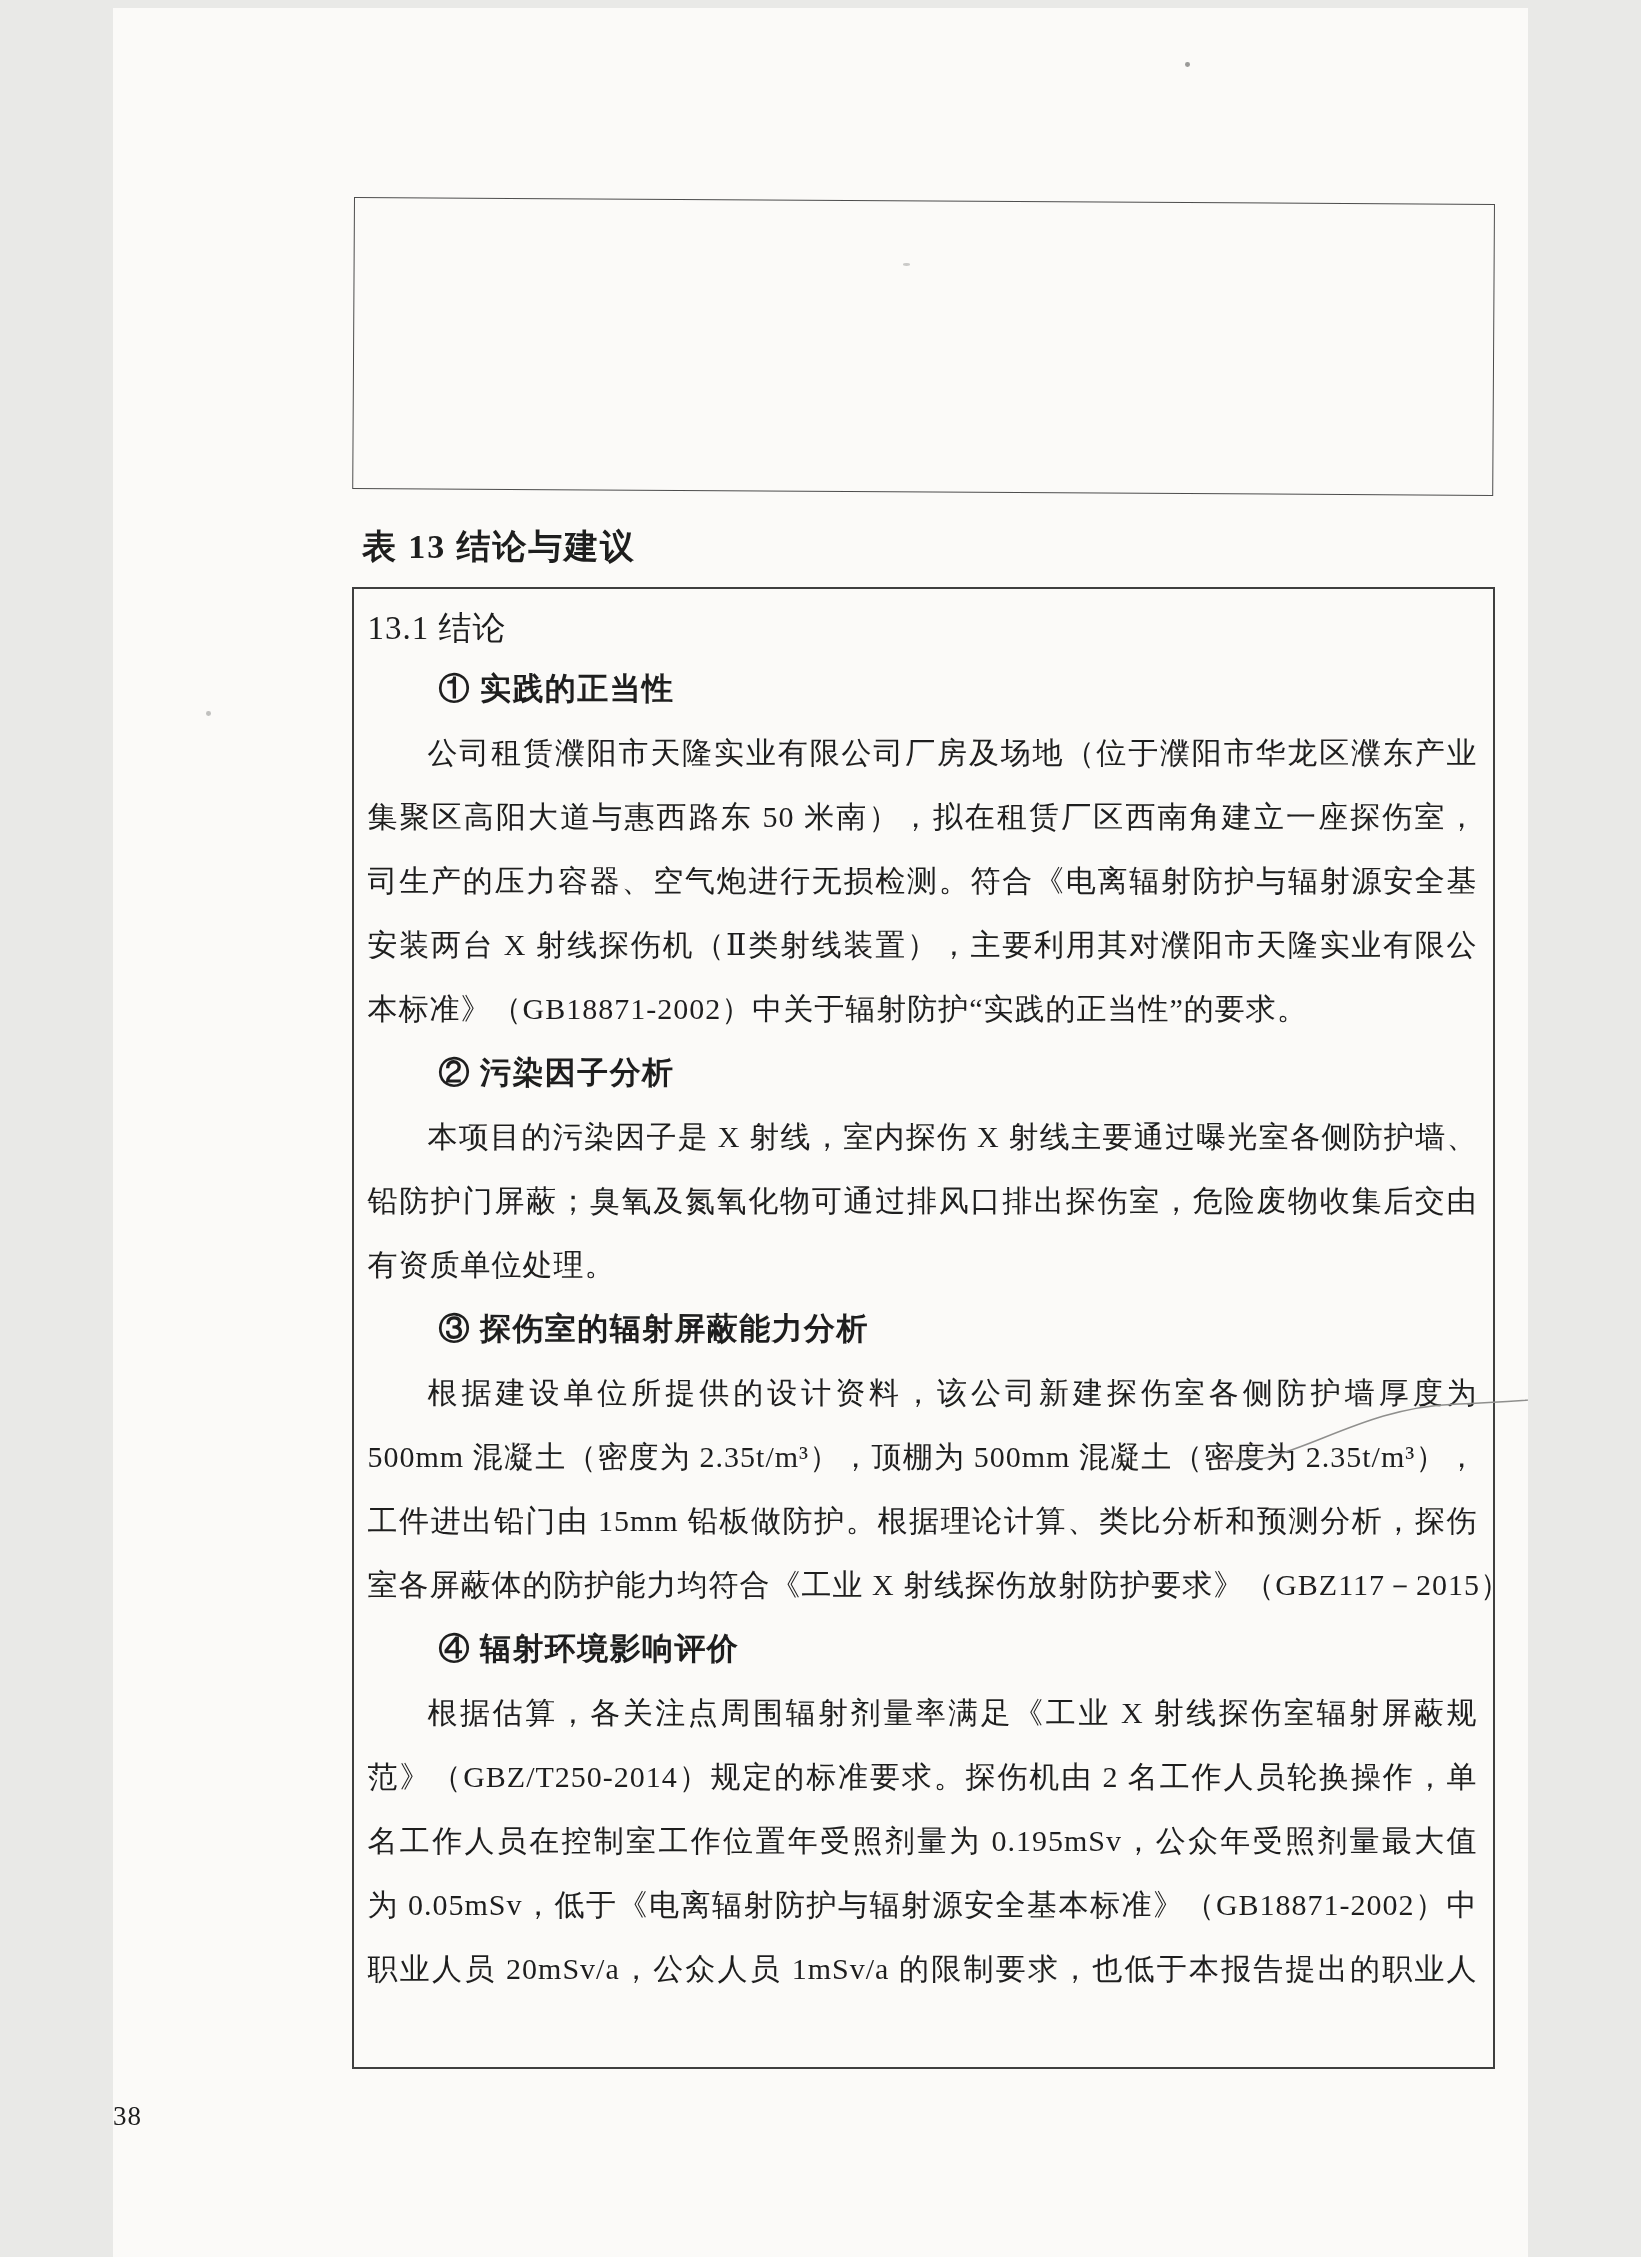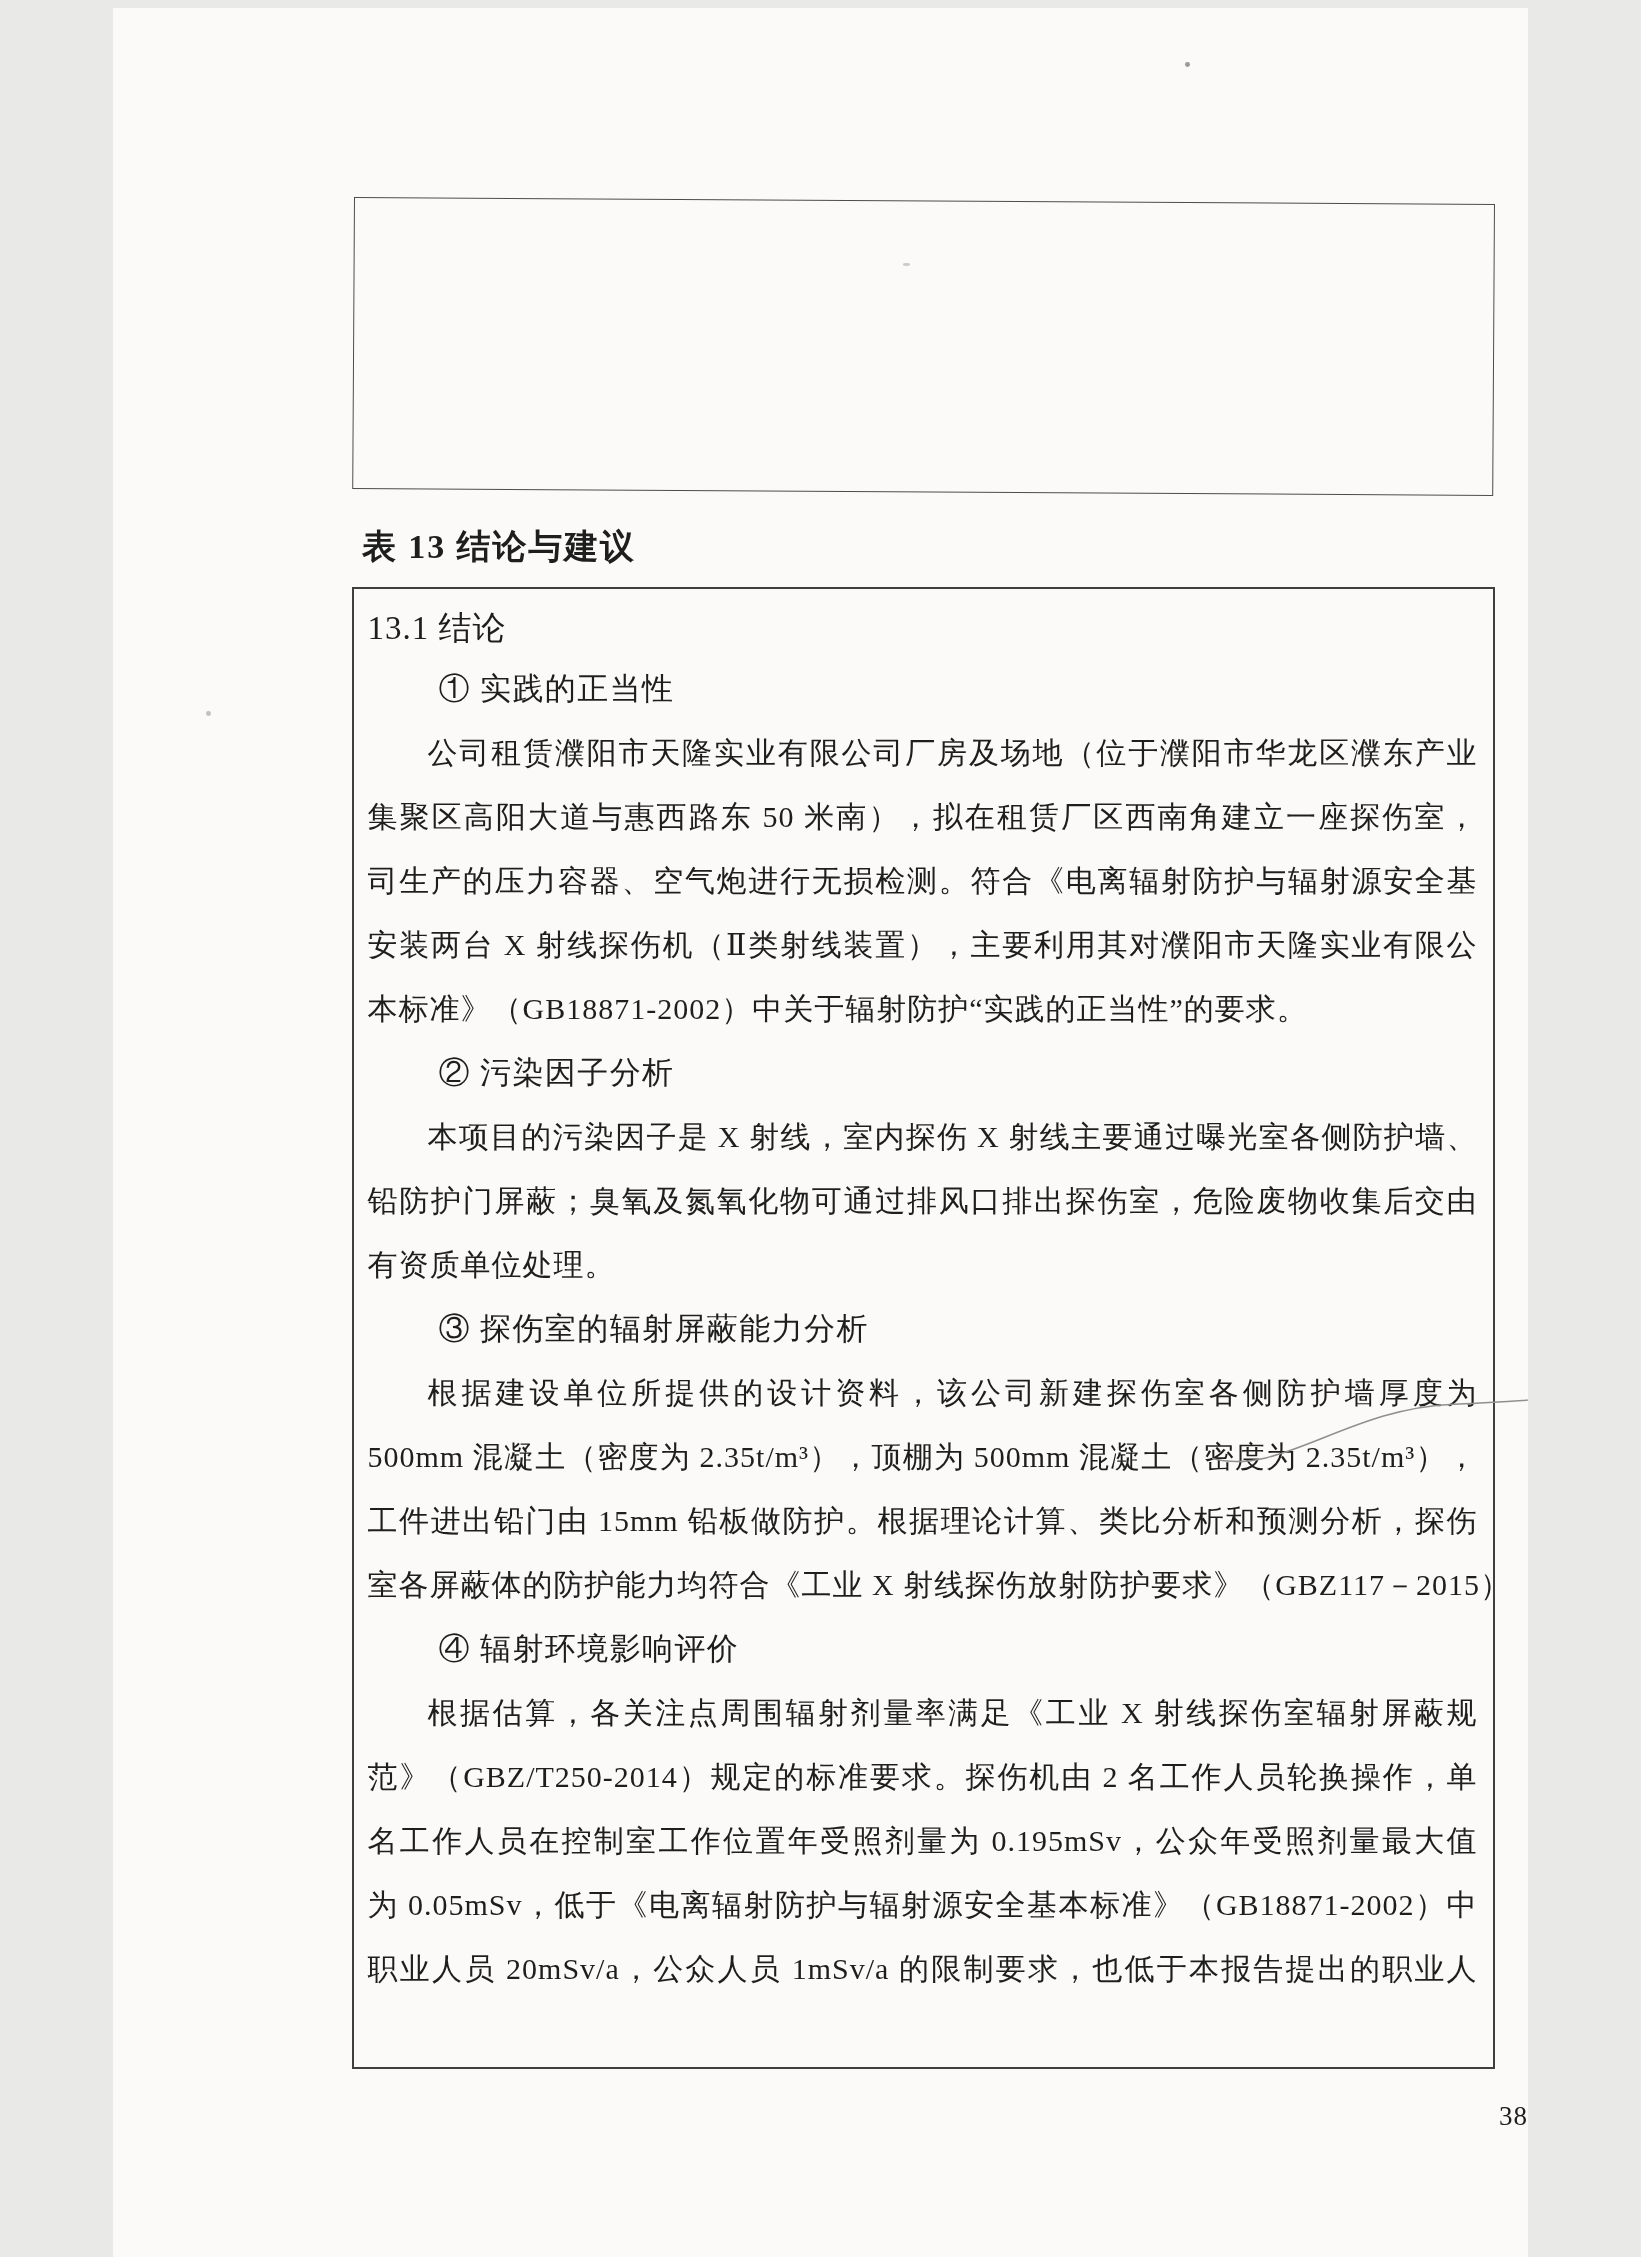--- a/index.html
+++ b/index.html
@@ -45,21 +45,21 @@
     overflow:hidden;
   }
   .box-title {
     font-size:33px;
     font-weight:normal;
     line-height:58px;
     letter-spacing:1px;
   }
   .section-heading {
     font-size:31px;
-    font-weight:normal;
+    font-weight:bold;
     line-height:64px;
     padding-left:71px;
     letter-spacing:1.4px;
     white-space:nowrap;
   }
   .body-line {
     font-size:30px;
     line-height:64px;
     letter-spacing:1px;
     text-align:justify;
@@ -69,21 +69,21 @@
   .body-line.line-first { text-indent:60px; }
   .body-line.line-last {
     text-align:left;
     text-align-last:left;
     font-family:Liberation Serif, serif;
   }
   .page-number {
     position:absolute;
     left:0; top:2093px;
     width:100%;
-    text-align:right;
+    text-align:left;
     font-size:27px;
     letter-spacing:1px;
   }
   
   .scan-wave {
     position:absolute;
     left:1099px; top:1371px;
     width:543px; height:116px;
     pointer-events:none;
   }

